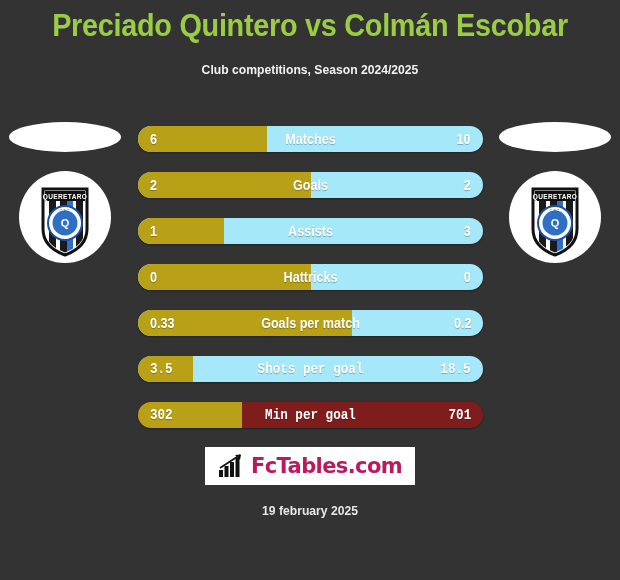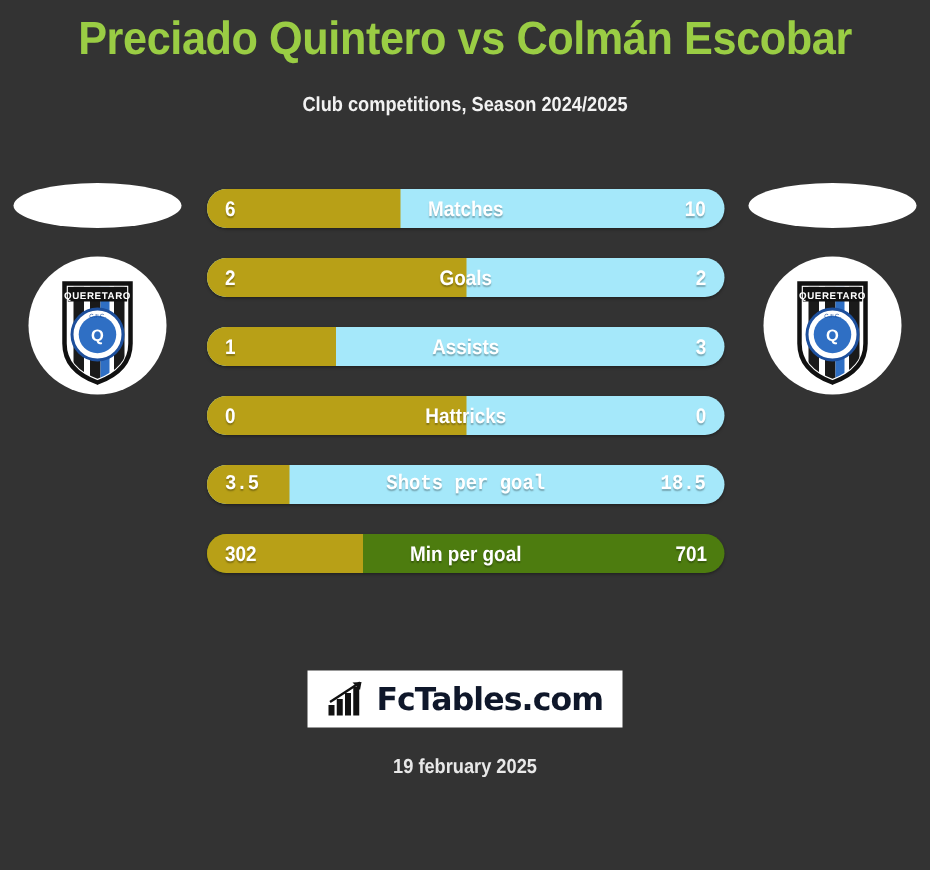--- a/index.html
+++ b/index.html
@@ -132,21 +132,21 @@
     width: 210px;
     height: 38px;
     background: #ffffff;
     display: flex;
     align-items: center;
     justify-content: center;
     gap: 5px;
   }
   .logo-icon { display: block; }
   .logo-text {
-    color: #0f172a;
+    color: #be185d;
     font-size: 21px;
     font-weight: bold;
     letter-spacing: -0.6px;
     font-family: "DejaVu Sans", sans-serif;
   }
   .footer-date {
     position: absolute;
     top: 503px;
     left: 0;
     width: 620px;
@@ -236,29 +236,35 @@
     <span class="bar-away">3</span>
   </div>
 
   <div class="bar-row" style="background: rgb(165, 232, 250);">
     <div class="bar-fill-left" style="width: 50%; background: rgb(184, 160, 23);"></div>
     <span class="bar-home">0</span>
     <span class="bar-label">Hattricks</span>
     <span class="bar-away">0</span>
   </div>
 
+  <div class="bar-row" style="background: rgb(165, 232, 250);">
+    <div class="bar-fill-left" style="width: 62%; background: rgb(184, 160, 23);"></div>
+    <span class="bar-home">0.33</span>
+    <span class="bar-label">Goals per match</span>
+    <span class="bar-away">0.2</span>
+  </div>
 
   <div class="bar-row" style="background: rgb(165, 232, 250); font-family: Liberation Mono, monospace;">
     <div class="bar-fill-left" style="width: 16%; background: rgb(184, 160, 23);"></div>
     <span class="bar-home">3.5</span>
     <span class="bar-label">Shots per goal</span>
     <span class="bar-away">18.5</span>
   </div>
 
-  <div class="bar-row" style="background: #4d7c0f;">
+  <div class="bar-row" style="background: #7f1d1d; font-family: Liberation Mono, monospace;">
     <div class="bar-fill-left" style="width: 30%; background: rgb(184, 160, 23);"></div>
     <span class="bar-home">302</span>
     <span class="bar-label">Min per goal</span>
     <span class="bar-away">701</span>
   </div>
 
 </div>
 
 <div class="footer-logo">
   <svg class="logo-icon" width="28" height="24" viewBox="0 0 28 24">

